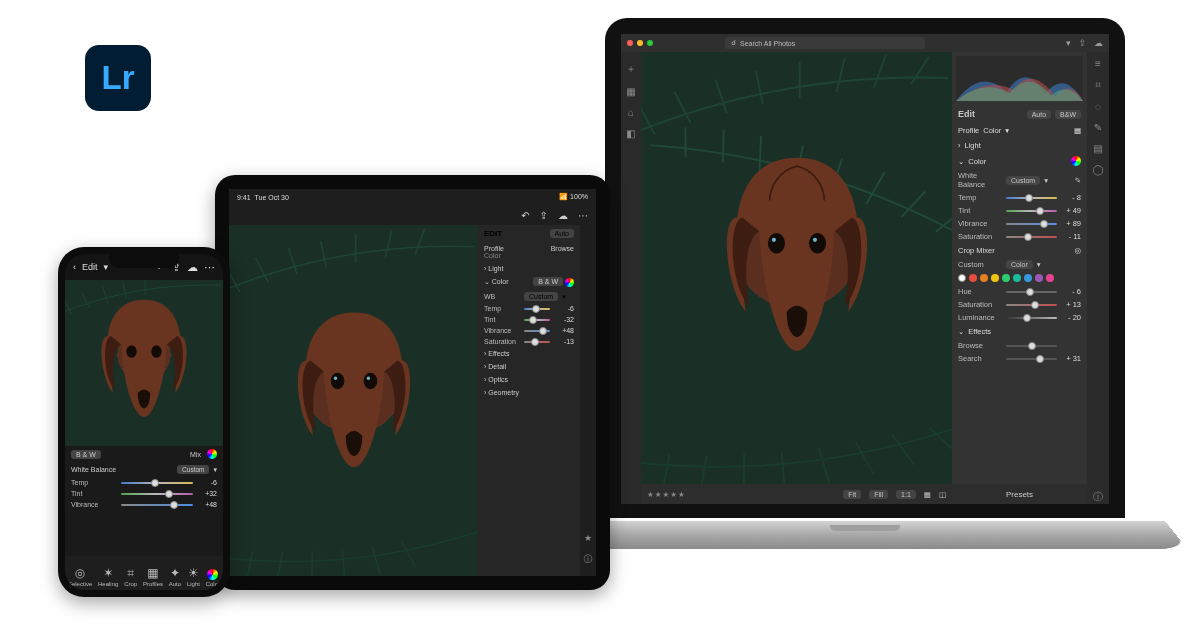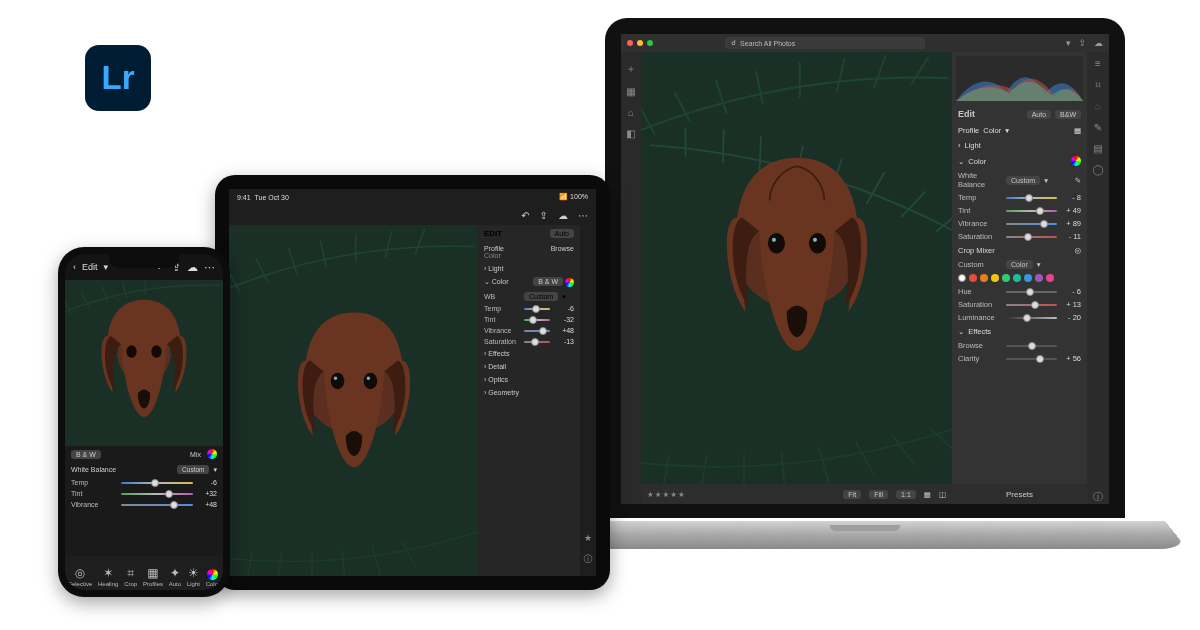--- a/index.html
+++ b/index.html
@@ -357,25 +357,25 @@
             <span>Effects</span>
           </div>
           <div class="slider-row">
             <span class="lbl">Browse</span>
             <div class="track" style="background:#555">
                 <div class="thumb" style="left:50%"></div>
               </div>
             <span class="val"></span>
           </div>
           <div class="slider-row">
-            <span class="lbl">Clarity</span>
+            <span class="lbl">Search</span>
             <div class="track" style="background:#555">
                 <div class="thumb" style="left:66%"></div>
               </div>
-            <span class="val">+ 56</span>
+            <span class="val">+ 31</span>
           </div>
 
           <div style="flex:1"></div>
           <div class="presets">Presets</div>
         </div>
 
         <div class="farright">
           <span>≡</span>
           <span>⌗</span>
           <span>◌</span>

